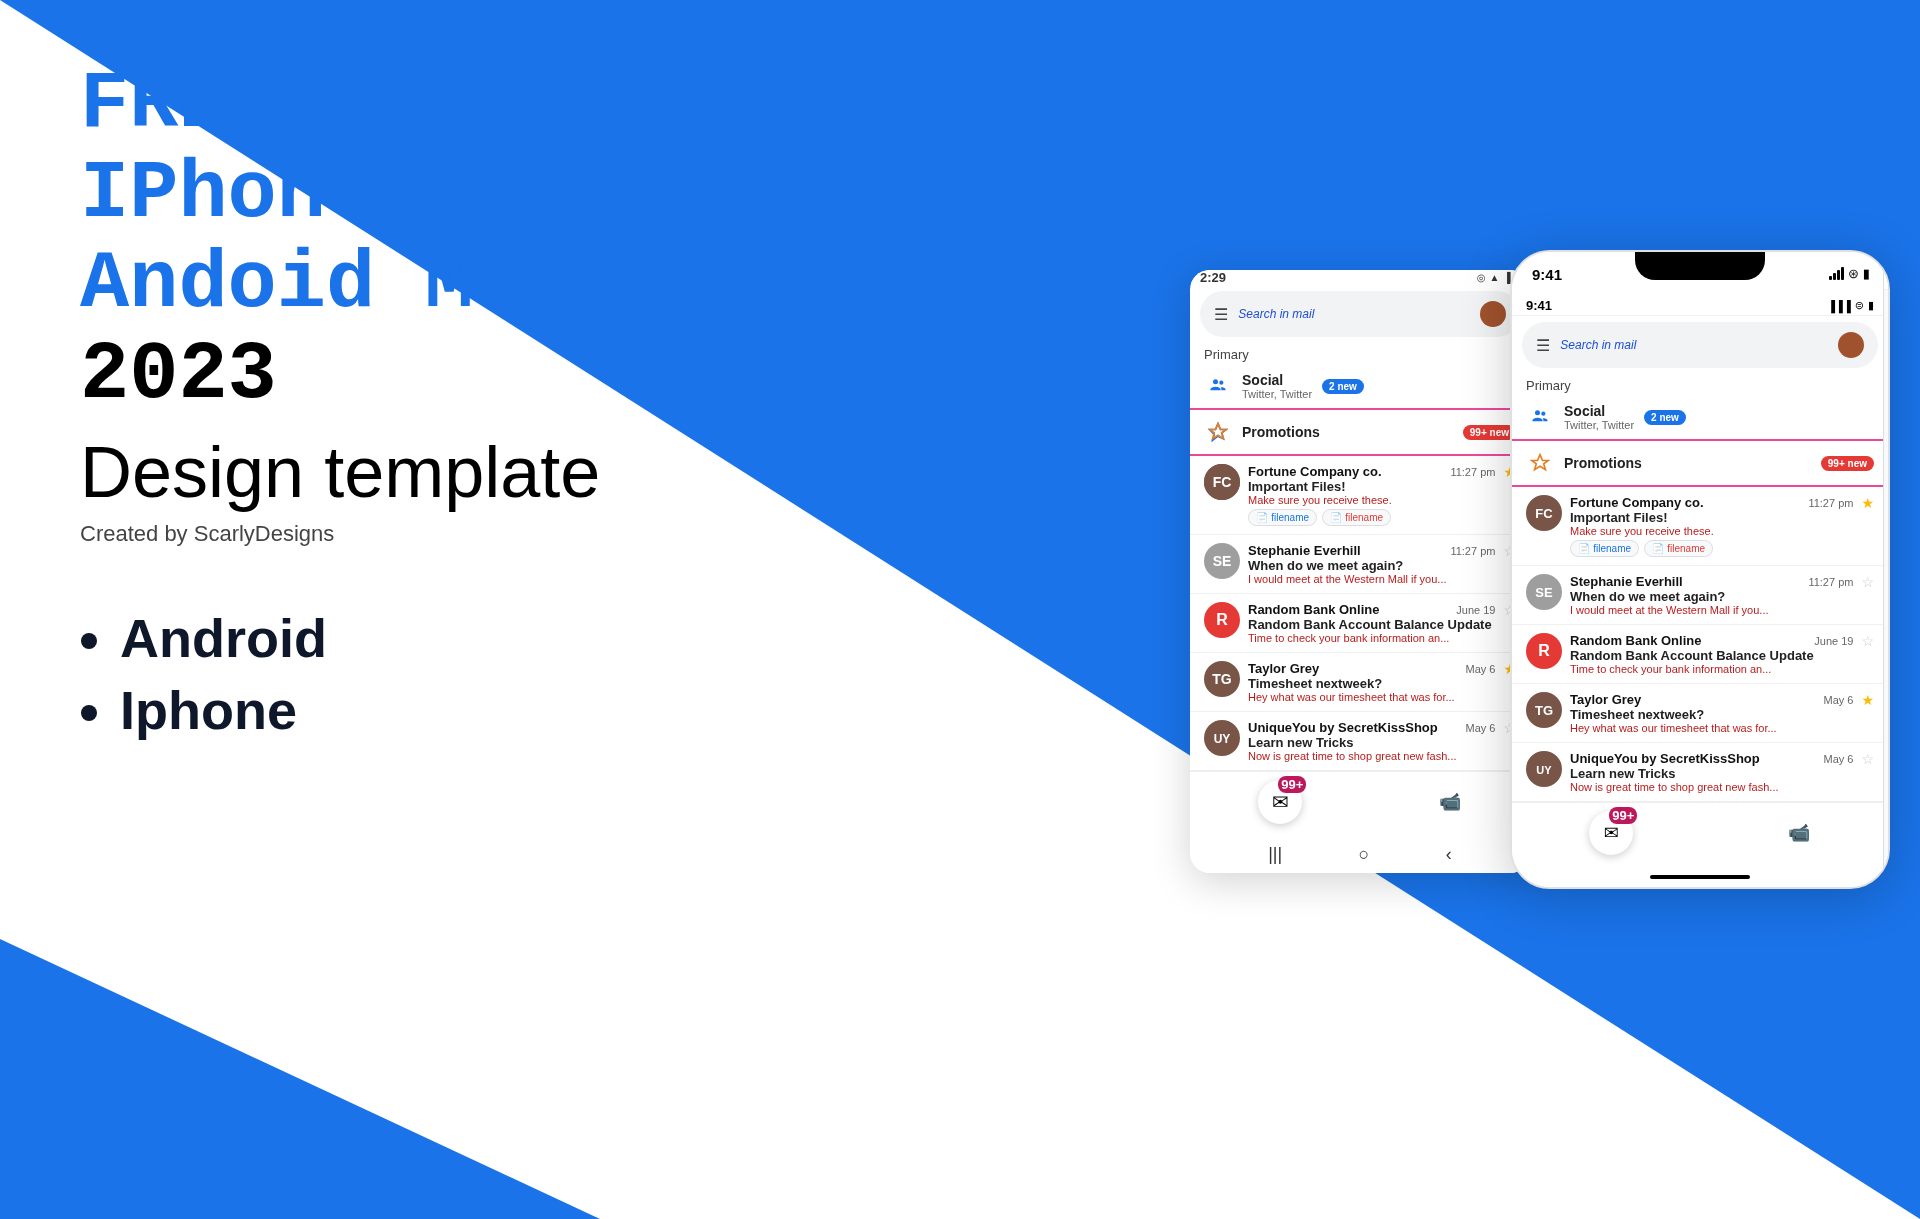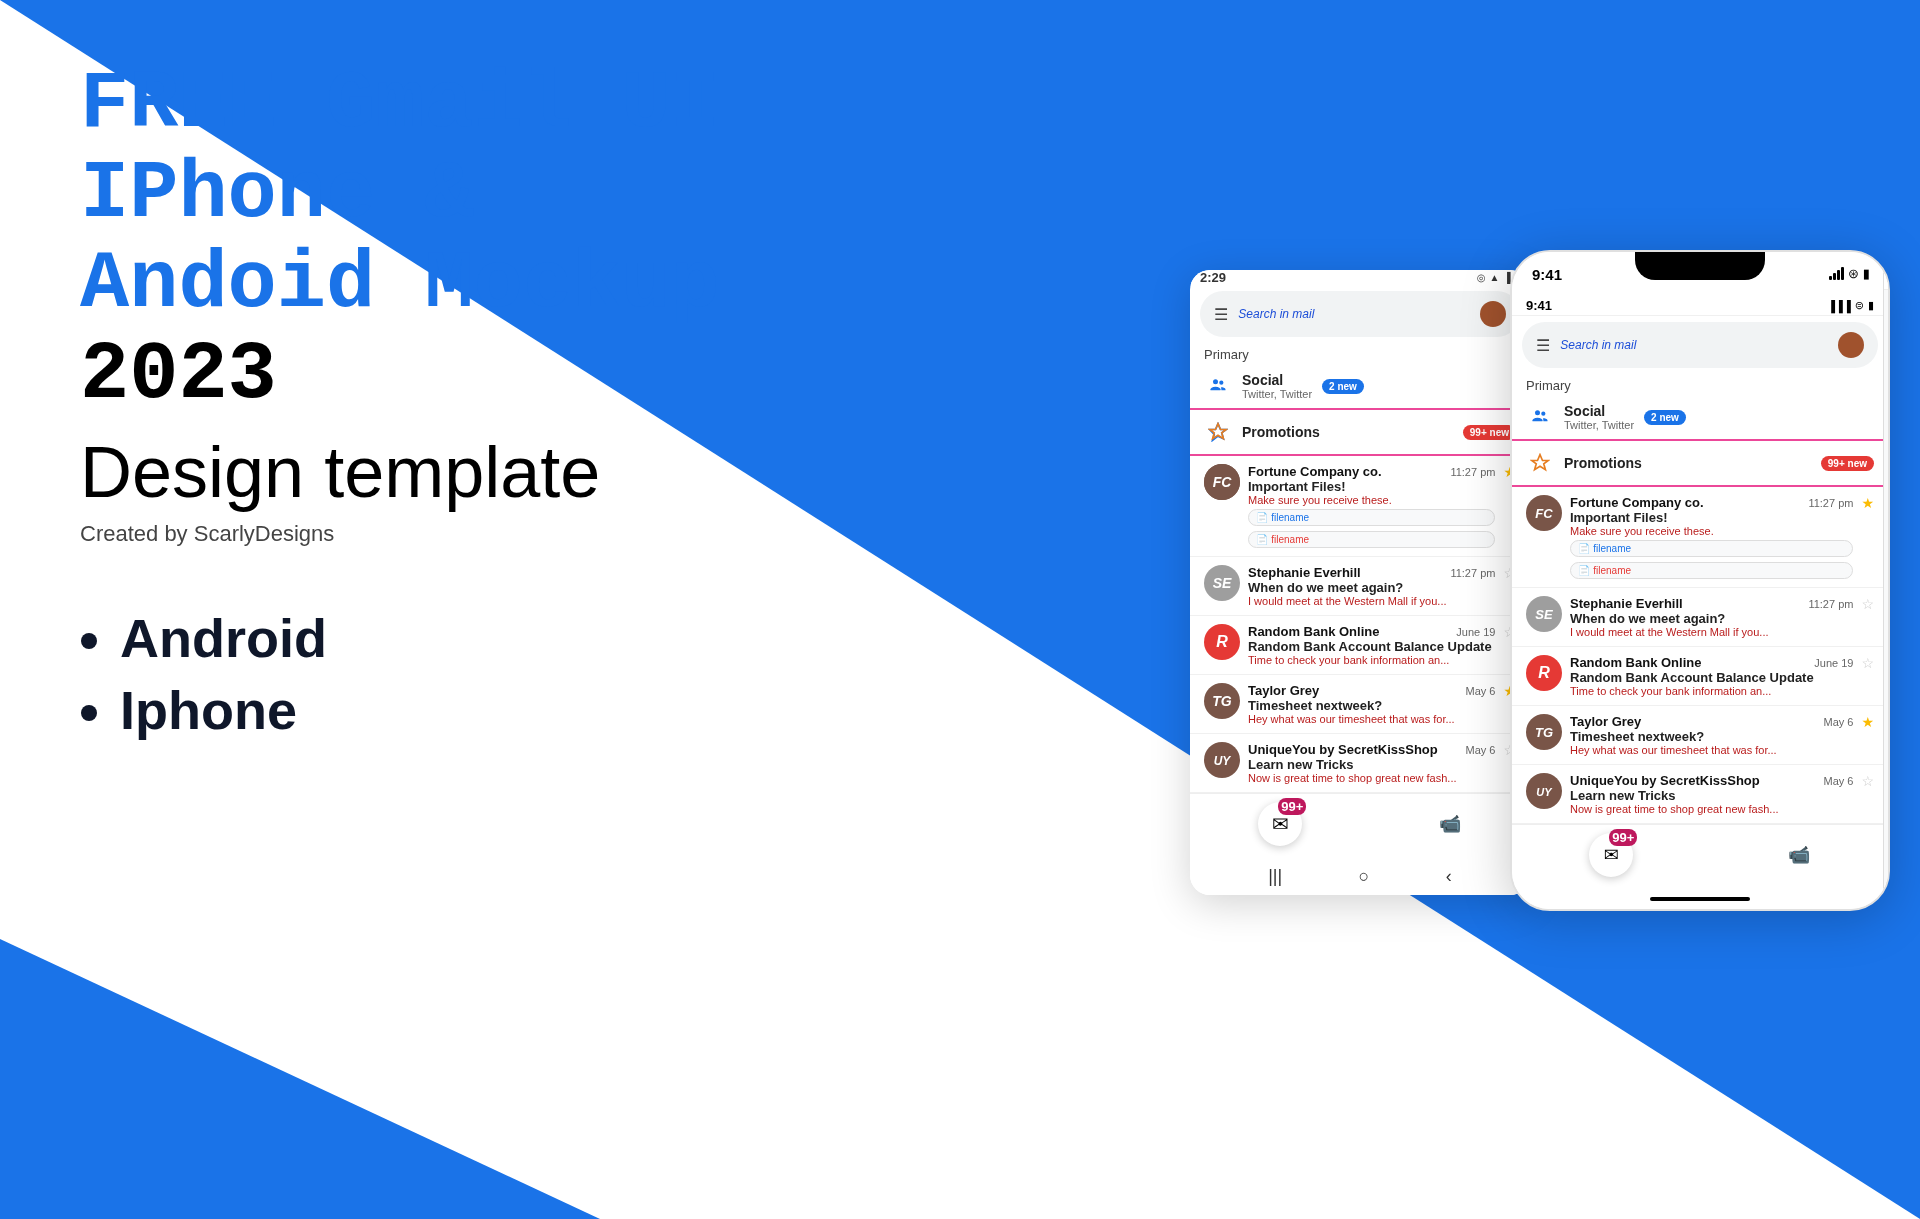--- a/index.html
+++ b/index.html
@@ -240,21 +240,20 @@
       width: 36px;
       height: 36px;
       border-radius: 50%;
       flex-shrink: 0;
       display: flex;
       align-items: center;
       justify-content: center;
       font-size: 15px;
       font-weight: 700;
       color: #fff;
-      font-style: italic;
     }
 
     .email-content {
       flex: 1;
       min-width: 0;
     }
 
     .email-sender {
       font-size: 13px;
       font-weight: 700;
@@ -290,21 +289,20 @@
 
     .star-empty {
       color: #ccc;
     }
 
     .attachment-chips {
       display: flex;
       gap: 5px;
       margin-top: 3px;
       flex-wrap: wrap;
-      flex-direction: column;
     }
 
     .chip {
       font-size: 10px;
       padding: 2px 7px;
       border-radius: 10px;
       display: flex;
       align-items: center;
       gap: 3px;
       border: 1px solid #ddd;

